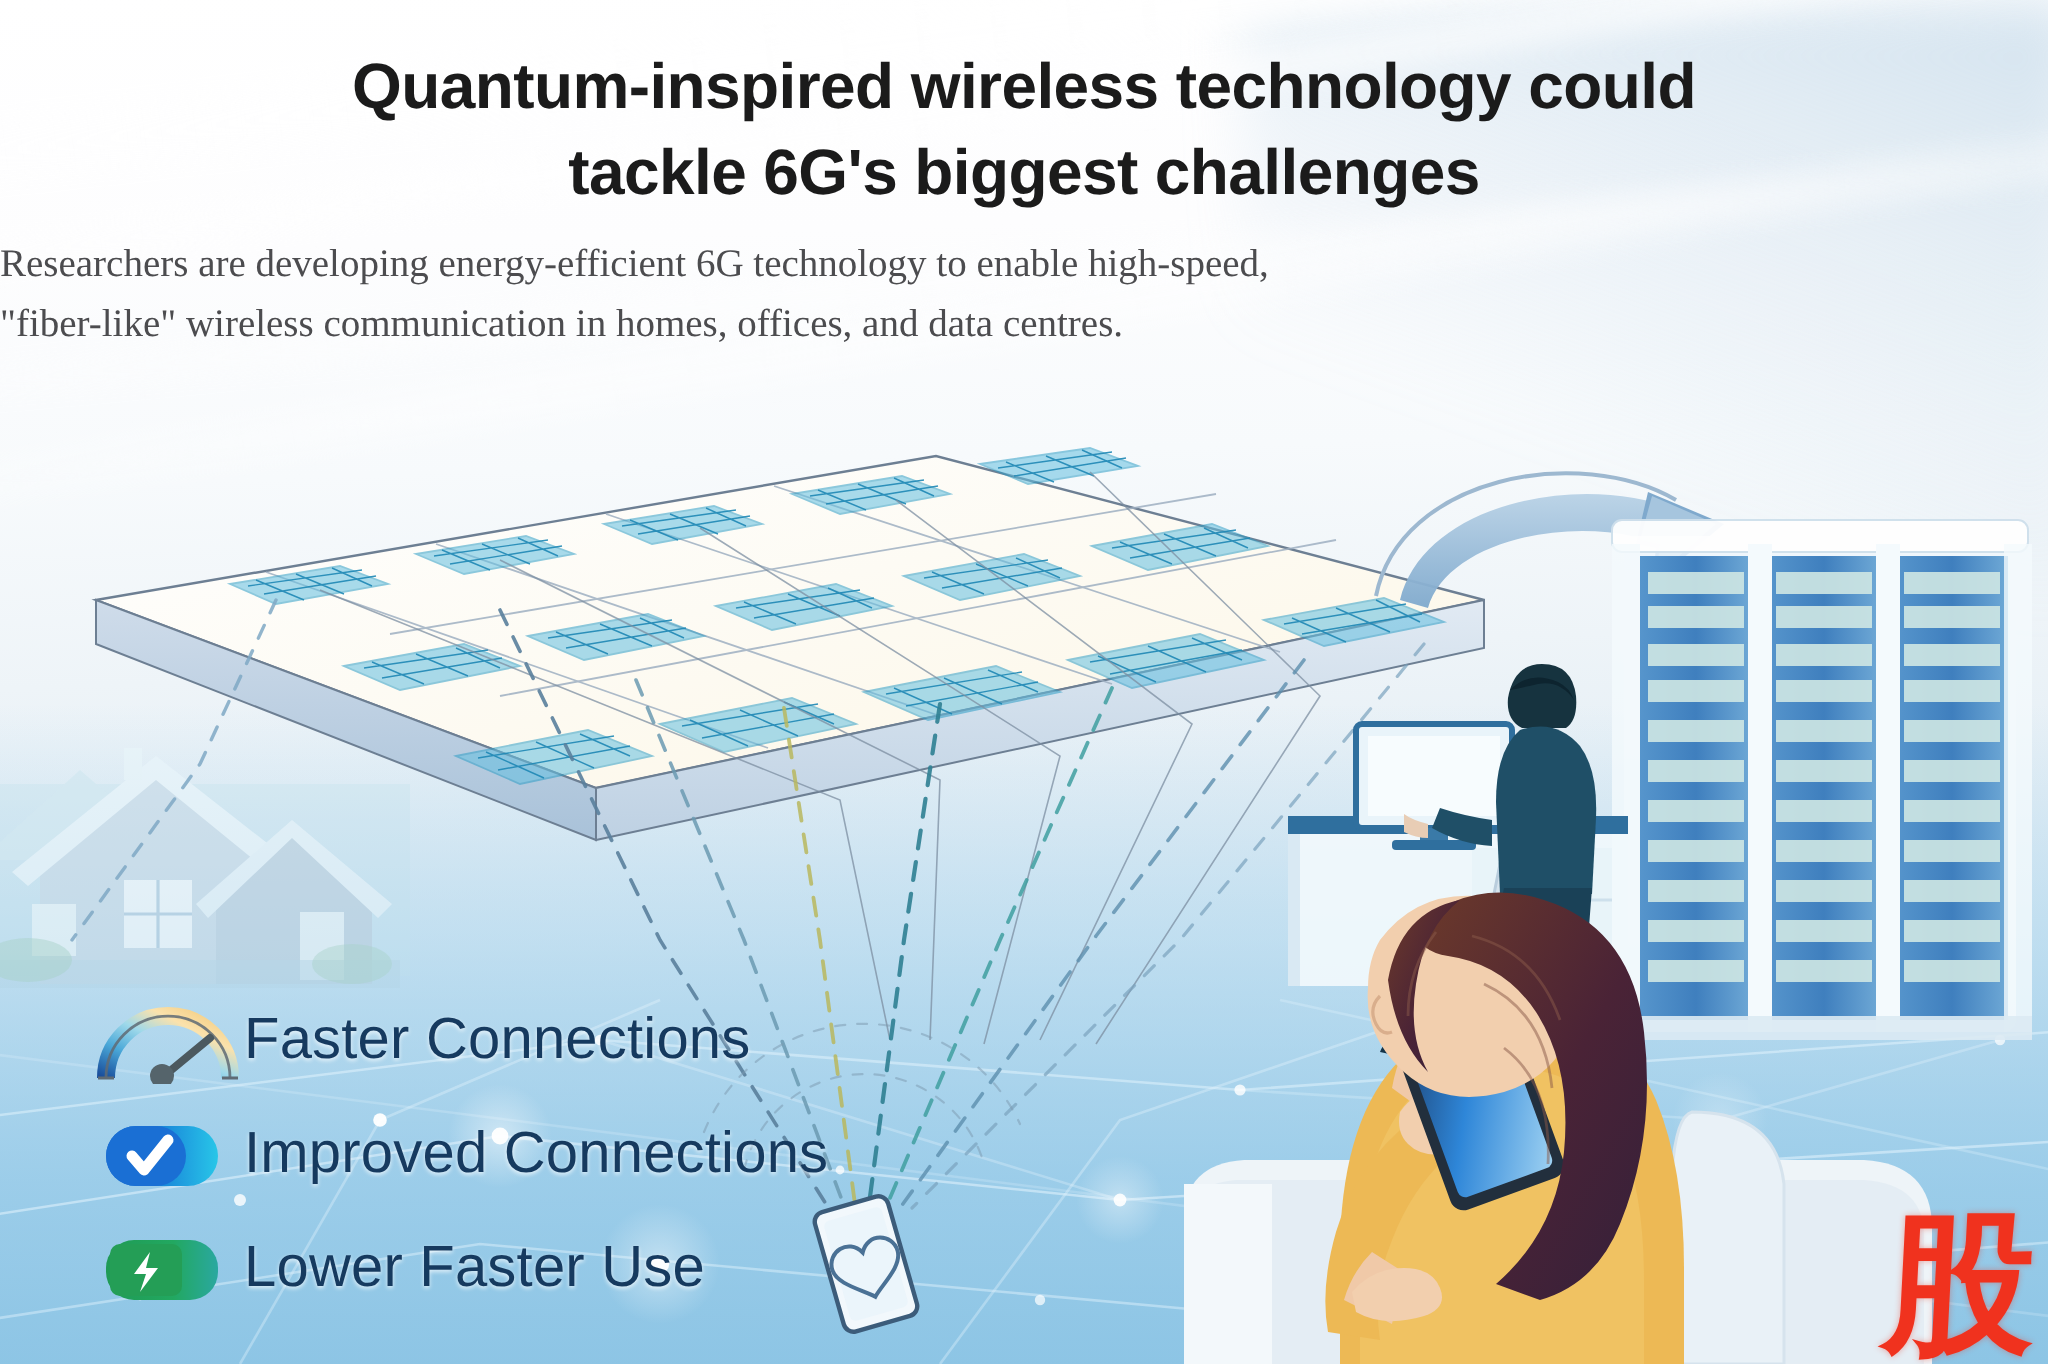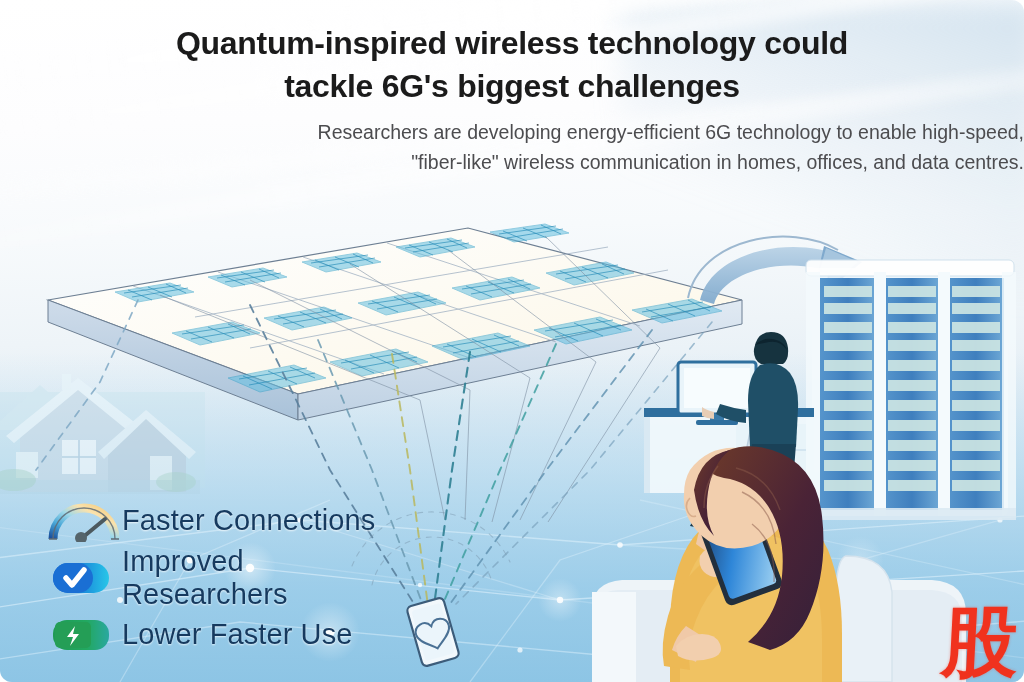--- a/index.html
+++ b/index.html
@@ -1,21 +1,21 @@
 <!DOCTYPE html>
 <html><head>
 <meta charset="utf-8">
 <style>
   html,body{margin:0;padding:0;}
   body{
     width:1024px;height:682px;overflow:hidden;
     font-family:"Liberation Sans","DejaVu Sans",sans-serif;
     background:#ffffff;
   }
-  #stage{position:relative;width:1024px;height:682px;overflow:hidden;border-radius:12px;}
+  #stage{position:relative;width:1024px;height:682px;overflow:hidden;}
 
   
   .bg-base{position:absolute;inset:0;
     background:
       linear-gradient(178deg,#ffffff 0%,#fdfdfe 18%,#f7fafc 34%,#eef4f8 48%,#e4eef5 60%,#d8e9f4 72%,#cfe4f2 84%,#c8e0f0 100%);
   }
   .bg-streak{position:absolute;left:-20%;width:150%;height:26px;
     background:linear-gradient(90deg,rgba(255,255,255,0) 0%,rgba(255,255,255,.85) 30%,rgba(255,255,255,.9) 62%,rgba(255,255,255,0) 100%);
     filter:blur(7px);transform-origin:left center;}
   .s1{top:88px;transform:rotate(-7deg);opacity:.85;}
@@ -26,22 +26,22 @@
     background:linear-gradient(200deg,rgba(176,205,226,.55),rgba(255,255,255,0) 70%);filter:blur(14px);}
   .bg-floor{position:absolute;left:0;bottom:0;width:100%;height:330px;
     background:linear-gradient(180deg,rgba(178,216,238,0) 0%,rgba(160,208,235,.45) 35%,rgba(136,196,230,.72) 72%,rgba(126,190,226,.8) 100%);}
 
   
   .title{
     position:absolute;left:0;top:22px;width:1024px;text-align:center;
     font-size:32px;font-weight:bold;color:#1b1b1b;letter-spacing:-.3px;line-height:1.33;
   }
   .subtitle{
-    position:absolute;left:0;top:118px;width:1024px;text-align:right;
-    font-size:19.5px;color:#4c4c4f;line-height:1.52;font-weight:400;
+    position:absolute;left:0;top:118px;width:1024px;text-align:left;
+    font-size:19.5px;color:#4c4c4f;line-height:1.52;font-weight:400;font-family:Liberation Serif, serif;
   }
 
   
   .features{position:absolute;left:46px;top:492px;width:370px;}
   .feature{display:flex;align-items:center;height:57px;}
   .feature .ic{width:76px;height:44px;flex:0 0 76px;display:flex;align-items:center;justify-content:center;}
   .feature .lbl{font-size:29px;color:#163a5f;font-weight:500;letter-spacing:.1px;
     text-shadow:0 1px 2px rgba(255,255,255,.75);}
 
   
@@ -481,21 +481,21 @@
               <stop offset="0" stop-color="#1868d2"></stop>
               <stop offset="0.55" stop-color="#1b8ddb"></stop>
               <stop offset="1" stop-color="#28c6e8"></stop>
             </linearGradient>
           </defs>
           <rect x="6" y="6" width="56" height="30" rx="15" fill="url(#chkGrad)"></rect>
           <rect x="6" y="6" width="40" height="30" rx="15" fill="#1a6fd4"></rect>
           <path d="M19 21 l6 7 l12 -15" fill="none" stroke="#ffffff" stroke-width="5.5" stroke-linecap="round" stroke-linejoin="round"></path>
         </svg>
       </span>
-      <span class="lbl">Improved Researchers</span>
+      <span class="lbl">Improved Connections</span>
     </div>
 
     <div class="feature">
       <span class="ic">
         <svg width="74" height="42" viewBox="0 0 74 42">
           <defs>
             <linearGradient id="battGrad" x1="0" y1="0" x2="1" y2="0">
               <stop offset="0" stop-color="#1f9a55"></stop>
               <stop offset="0.6" stop-color="#22a860"></stop>
               <stop offset="1" stop-color="#2aa8a0"></stop>

